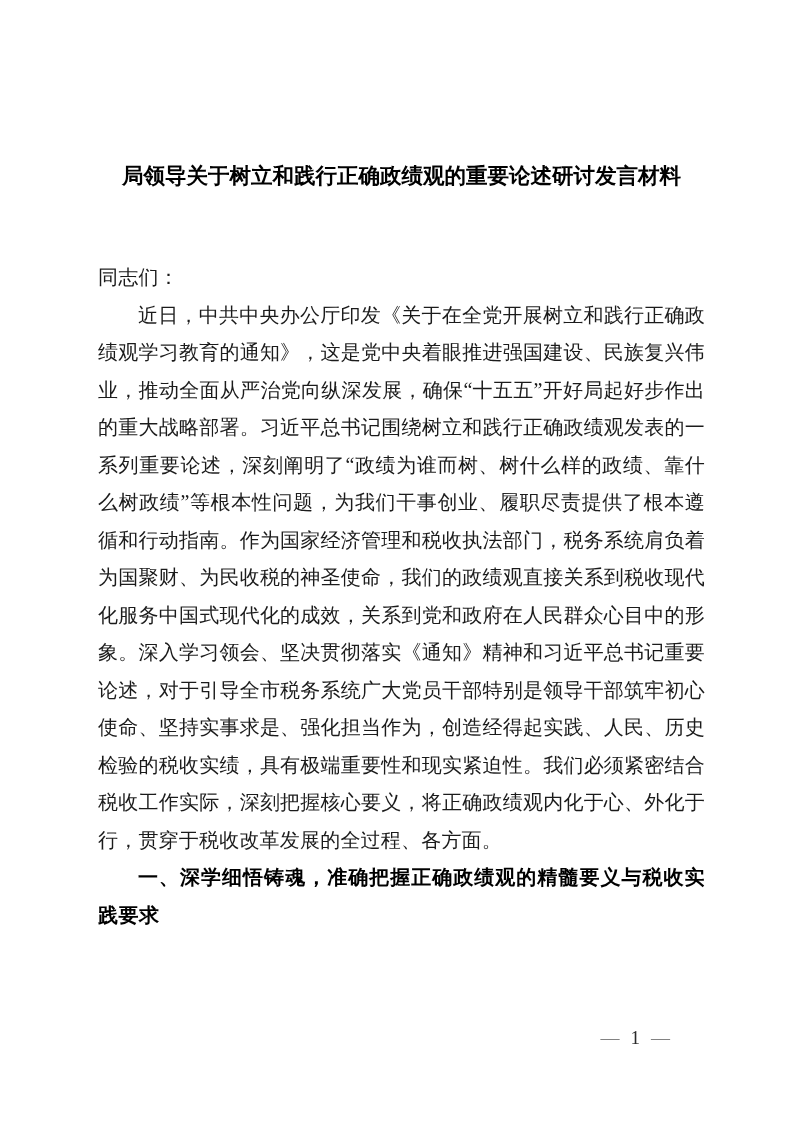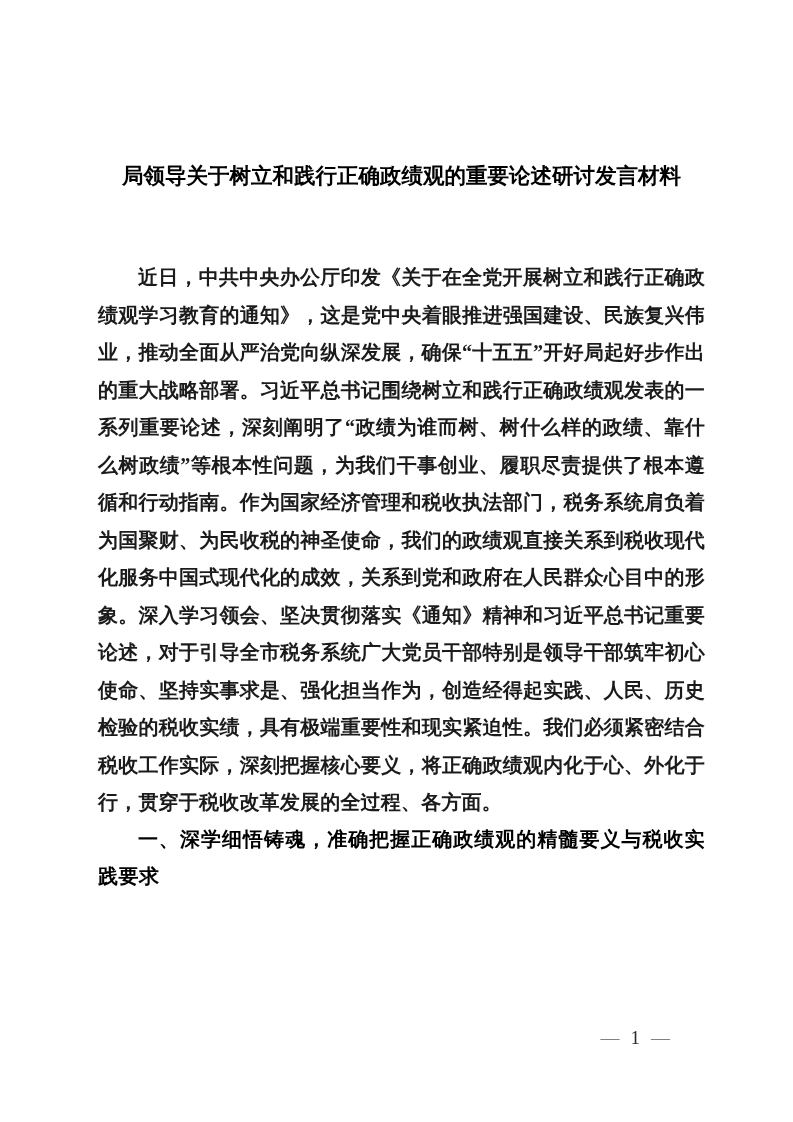--- a/index.html
+++ b/index.html
@@ -33,25 +33,24 @@
     margin: 0;
     font-size: 20px;
     line-height: 37.5px;
     letter-spacing: 0.2px;
     text-align: justify;
     text-justify: inter-ideograph;
     color: #1b1b1b;
   }
   .indent {
     text-indent: 2em;
-    font-weight: bold;
   }
   .section-heading {
     margin: 0;
-    font-family: Liberation Mono, monospace;
+    font-family: Liberation Serif, serif;
     font-weight: bold;
     font-size: 20px;
     line-height: 37.5px;
     letter-spacing: 0.5px;
     text-align: justify;
     text-justify: inter-ideograph;
     text-indent: 2em;
     color: #000000;
   }
   .page-footer {
@@ -71,20 +70,21 @@
     padding: 0 11px;
   }
 </style>
 </head>
 <body>
 
 <div class="page">
 
   <h1 class="doc-title">局领导关于树立和践行正确政绩观的重要论述研讨发言材料</h1>
 
+  <p class="body-text">同志们：</p>
 
   <p class="body-text indent">近日，中共中央办公厅印发《关于在全党开展树立和践行正确政绩观学习教育的通知》，这是党中央着眼推进强国建设、民族复兴伟业，推动全面从严治党向纵深发展，确保“十五五”开好局起好步作出的重大战略部署。习近平总书记围绕树立和践行正确政绩观发表的一系列重要论述，深刻阐明了“政绩为谁而树、树什么样的政绩、靠什么树政绩”等根本性问题，为我们干事创业、履职尽责提供了根本遵循和行动指南。作为国家经济管理和税收执法部门，税务系统肩负着为国聚财、为民收税的神圣使命，我们的政绩观直接关系到税收现代化服务中国式现代化的成效，关系到党和政府在人民群众心目中的形象。深入学习领会、坚决贯彻落实《通知》精神和习近平总书记重要论述，对于引导全市税务系统广大党员干部特别是领导干部筑牢初心使命、坚持实事求是、强化担当作为，创造经得起实践、人民、历史检验的税收实绩，具有极端重要性和现实紧迫性。我们必须紧密结合税收工作实际，深刻把握核心要义，将正确政绩观内化于心、外化于行，贯穿于税收改革发展的全过程、各方面。</p>
 
   <h2 class="section-heading">一、深学细悟铸魂，准确把握正确政绩观的精髓要义与税收实践要求</h2>
 
 
   <div class="page-footer">
     <span class="dash">—</span><span class="num">1</span><span class="dash">—</span>
   </div>
 

